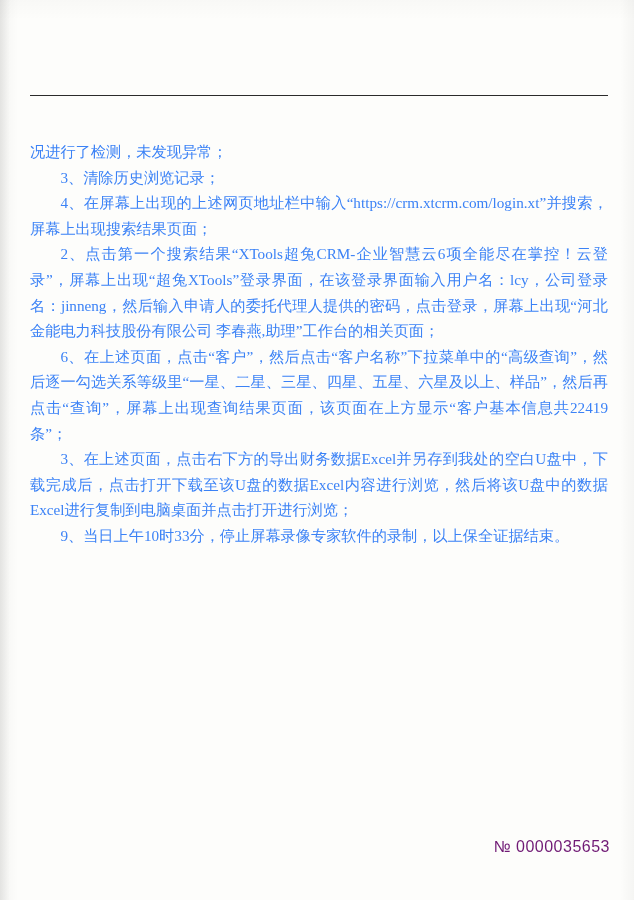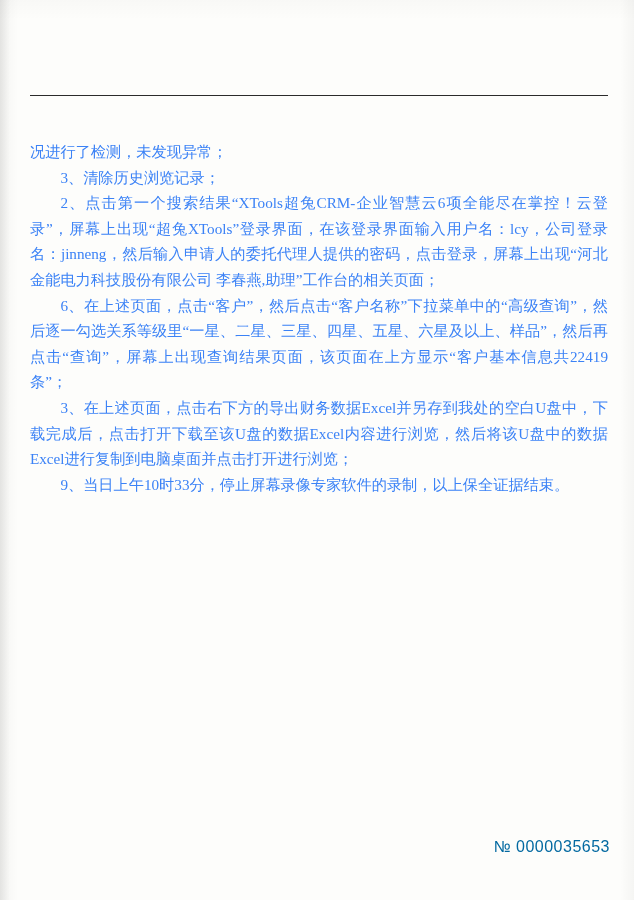--- a/index.html
+++ b/index.html
@@ -76,21 +76,21 @@
   }
   .body-text p.noindent {
     text-indent: 0;
   }
   .stamp {
     position: absolute;
     right: 24px;
     bottom: 44px;
     font-family: "Liberation Sans", sans-serif;
     font-size: 16px;
-    color: #0369a1;
+    color: #701a75;
     letter-spacing: 0.5px;
     white-space: nowrap;
     margin-top: 36px;
   }
   .edge-shadow-left {
     position: absolute;
     left: 0; top: 0; bottom: 0;
     width: 10px;
     background: linear-gradient(to right, rgba(0,0,0,0.07), rgba(0,0,0,0));
     pointer-events: none;
@@ -101,20 +101,21 @@
 
 <div class="page">
   <div class="edge-shadow-left"></div>
 
 
   <div class="rule"></div>
 
   <div class="body-text">
     <p class="noindent">况进行了检测，未发现异常；</p>
     <p>3、清除历史浏览记录；</p>
+    <p>4、在屏幕上出现的上述网页地址栏中输入“https://crm.xtcrm.com/login.xt”并搜索，屏幕上出现搜索结果页面；</p>
     <p>2、点击第一个搜索结果“XTools超兔CRM-企业智慧云6项全能尽在掌控！云登录”，屏幕上出现“超兔XTools”登录界面，在该登录界面输入用户名：lcy，公司登录名：jinneng，然后输入申请人的委托代理人提供的密码，点击登录，屏幕上出现“河北金能电力科技股份有限公司 李春燕,助理”工作台的相关页面；</p>
     <p>6、在上述页面，点击“客户”，然后点击“客户名称”下拉菜单中的“高级查询”，然后逐一勾选关系等级里“一星、二星、三星、四星、五星、六星及以上、样品”，然后再点击“查询”，屏幕上出现查询结果页面，该页面在上方显示“客户基本信息共22419条”；</p>
     <p>3、在上述页面，点击右下方的导出财务数据Excel并另存到我处的空白U盘中，下载完成后，点击打开下载至该U盘的数据Excel内容进行浏览，然后将该U盘中的数据Excel进行复制到电脑桌面并点击打开进行浏览；</p>
     <p>9、当日上午10时33分，停止屏幕录像专家软件的录制，以上保全证据结束。</p>
   </div>
 
   <div class="stamp">№ 0000035653</div>
 </div>
 
 </body></html>

